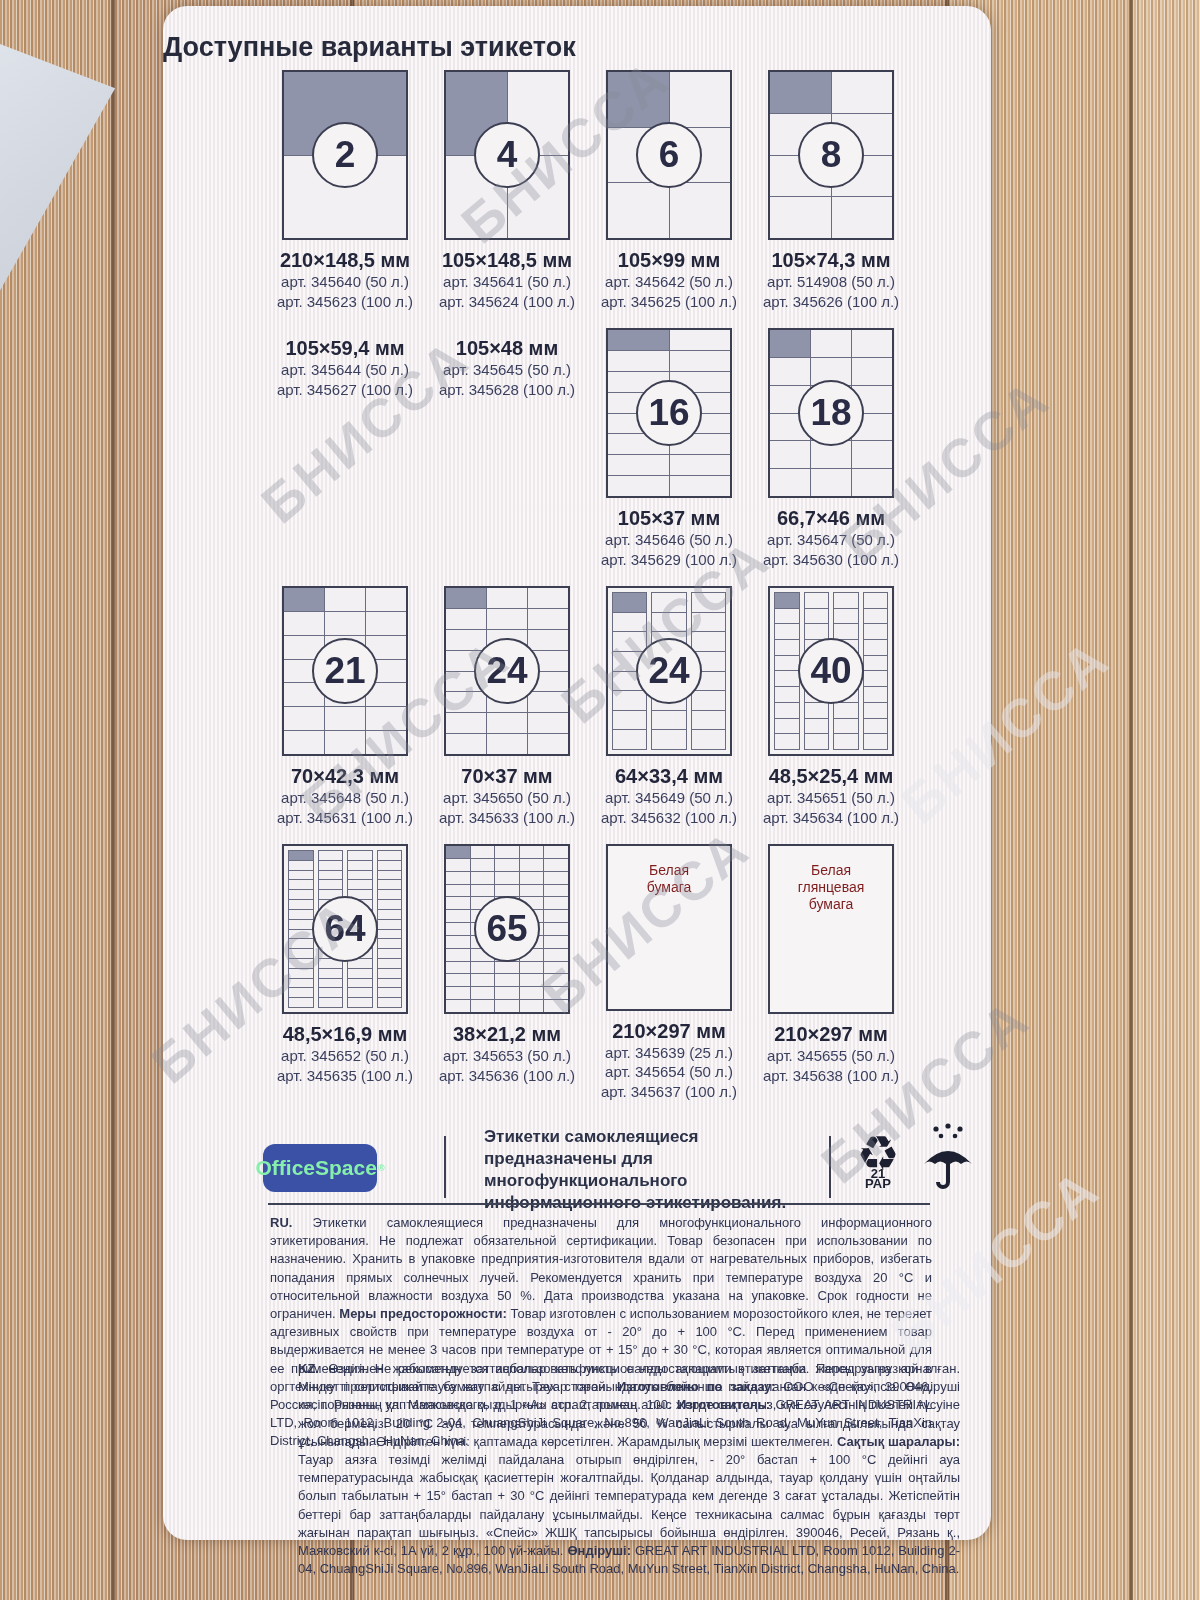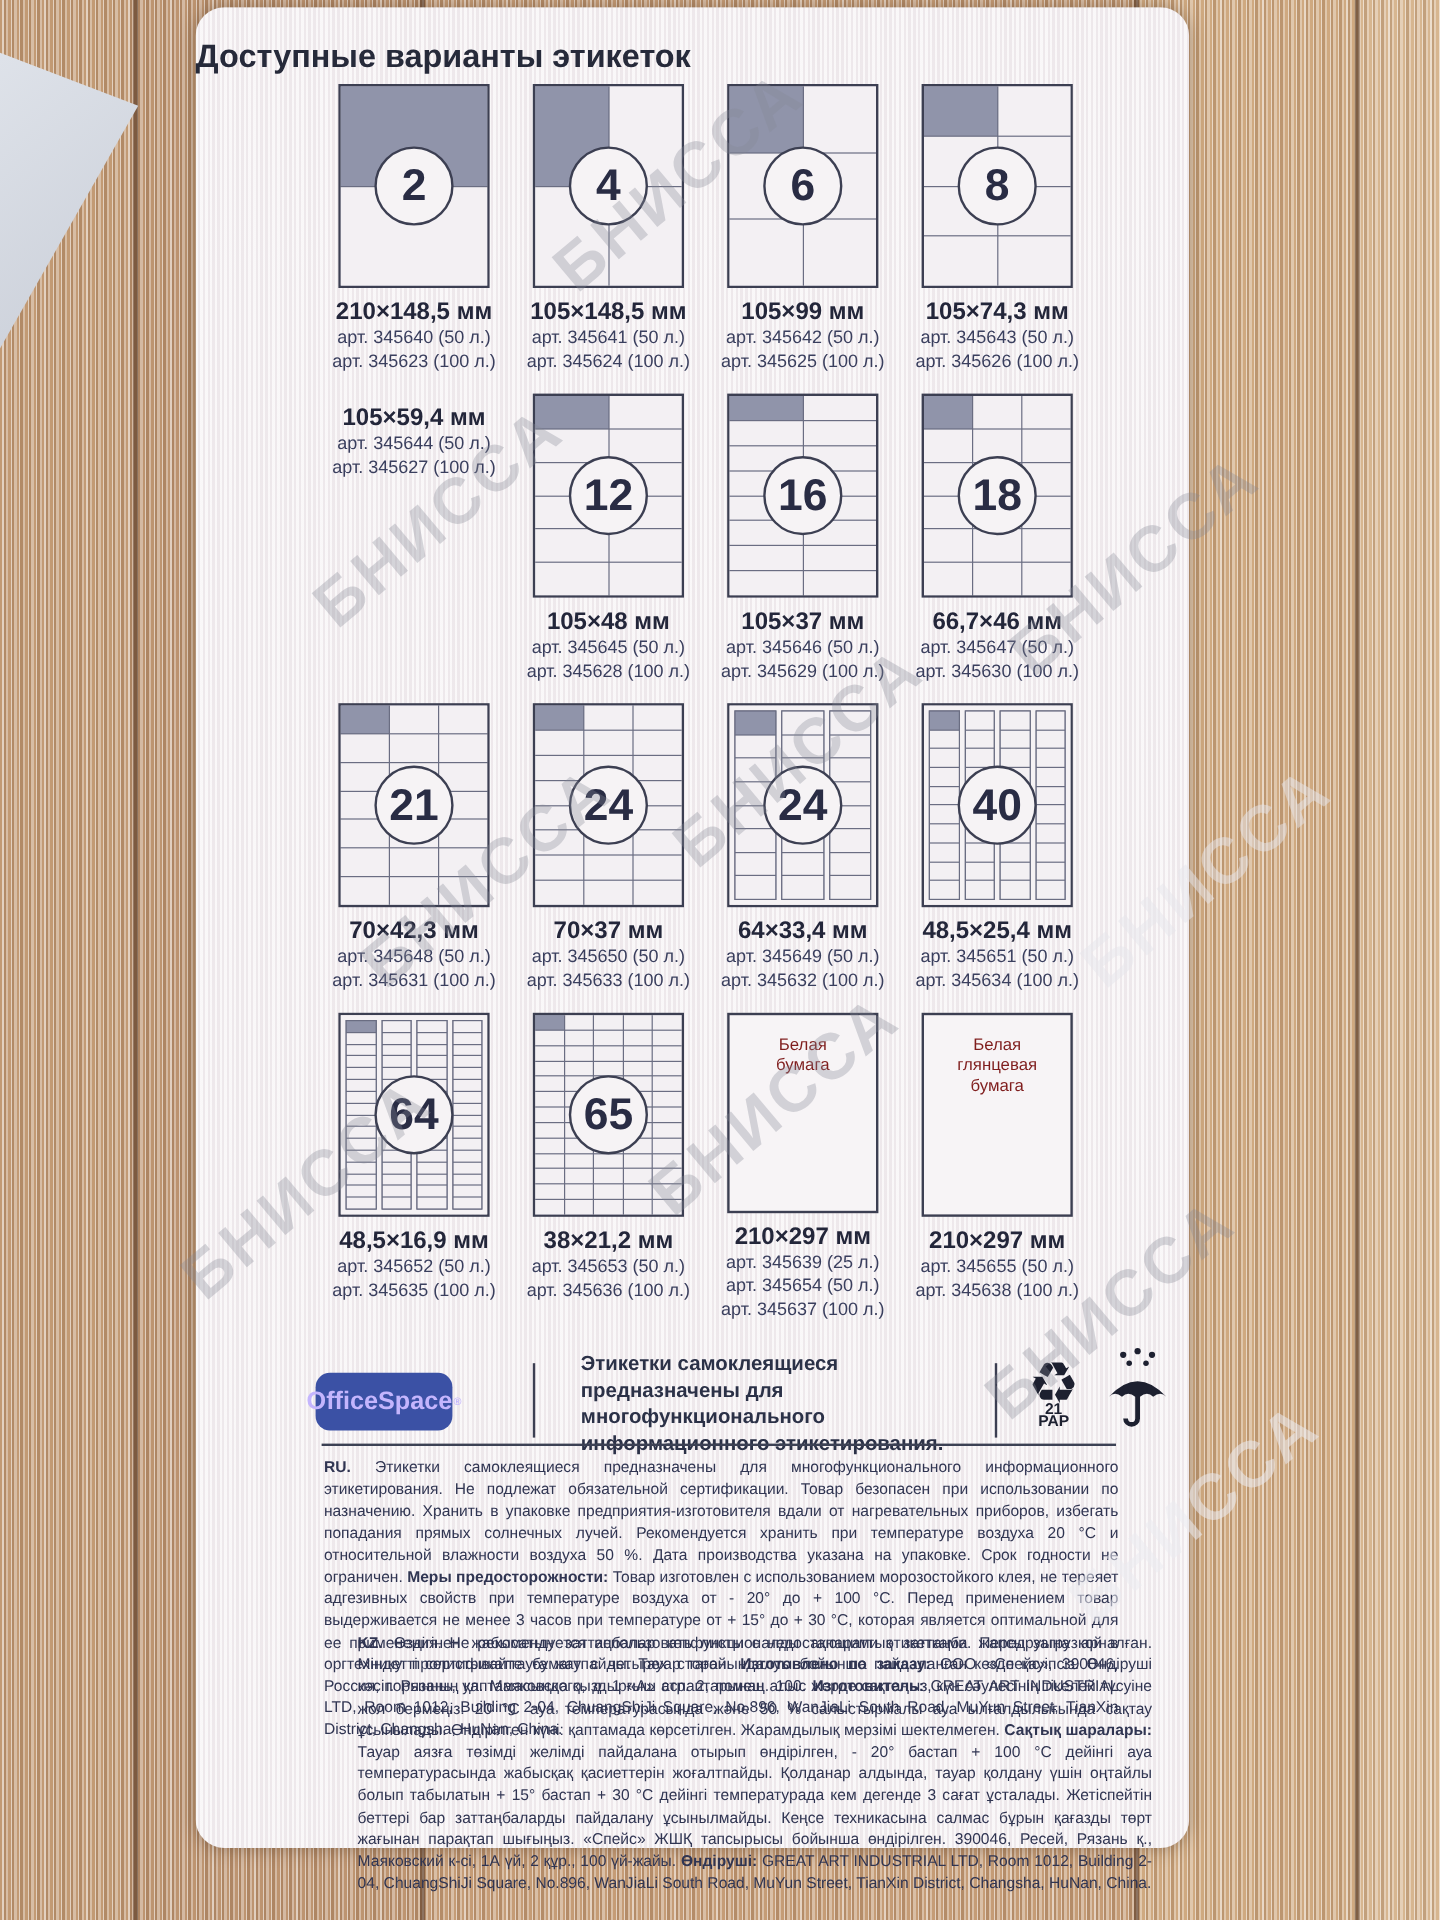--- a/index.html
+++ b/index.html
@@ -24,21 +24,21 @@
   .dcols{display:flex;gap:4px;padding:4px;width:100%;height:100%;box-sizing:border-box;background:#f5f2f4;}
   .dcol{flex:1;display:grid;gap:1px;background:#6a6d82;border:1px solid #6a6d82;}
   .dc{background:#f3f0f3;min-height:0;min-width:0;}
   .dc.shaded{background:#9094aa;}
   .dcircle{position:absolute;left:50%;top:50%;transform:translate(-50%,-50%);width:62px;height:62px;border-radius:50%;background:#f6f3f5;border:2.5px solid #3c3f52;display:flex;align-items:center;justify-content:center;font-size:37px;font-weight:bold;color:#292c44;z-index:2;}
   .dpaper{position:relative;width:126px;height:170px;background:#f7f4f6;border:2px solid #3c3f52;box-sizing:border-box;text-align:center;}
   .dpaper-text{margin-top:16px;font-size:14px;line-height:1.2;color:#7f1d1d;white-space:pre-line;}
   .vsize{margin-top:9px;font-size:20px;font-weight:bold;color:#23263a;white-space:nowrap;text-align:center;}
   .vart{font-size:15px;color:#3a3f5e;line-height:1.32;white-space:nowrap;}
   .brandrow{position:absolute;left:100px;top:1112px;width:660px;height:84px;}
-  .oslogo{position:absolute;left:0;top:26px;width:114px;height:48px;background:#3b51a5;border-radius:12px;display:flex;align-items:center;justify-content:center;color:#c4b5fd;font-weight:bold;font-size:21px;}
+  .oslogo{position:absolute;left:0;top:26px;width:114px;height:48px;background:#3b51a5;border-radius:12px;display:flex;align-items:center;justify-content:center;color:#86efac;font-weight:bold;font-size:21px;}
   .oslogo sup{font-size:9px;margin-left:1px;}
   .vdiv1{position:absolute;left:181px;top:18px;width:2px;height:62px;background:#3c3f52;}
   .vdiv2{position:absolute;left:566px;top:18px;width:2px;height:62px;background:#3c3f52;}
   .tagline{position:absolute;left:221px;top:8px;width:330px;font-size:17px;font-weight:bold;color:#2b3147;line-height:1.3;white-space:pre-line;}
   .recycle{position:absolute;left:584px;top:10px;width:62px;text-align:center;color:#1d2030;}
   .recycle .tri{position:relative;font-size:48px;line-height:52px;}
   .recycle .num{position:absolute;left:0;right:0;top:20px;font-size:13px;font-weight:bold;}
   .recycle .pap{font-size:13px;font-weight:bold;margin-top:-4px;}
   .umbrella{position:absolute;left:656px;top:4px;}
   .hrule{position:absolute;left:105px;top:1197px;width:662px;height:2px;background:#3c4154;}
@@ -111,46 +111,29 @@
               <div class="dc"></div>
               <div class="dc"></div>
               <div class="dc"></div>
               <div class="dc"></div>
               <div class="dc"></div>
               <div class="dc"></div>
             </div>
             <div class="dcircle">8</div>
           </div>
           <div class="vsize">105×74,3 мм</div>
-          <div class="vart">арт. 345643 (50 л.)</div>
+          <div class="vart">арт. 514908 (50 л.)</div>
           <div class="vart">арт. 345626 (100 л.)</div>
         </div>
         <div class="vcard">
           <div class="vsize">105×59,4 мм</div>
           <div class="vart">арт. 345644 (50 л.)</div>
           <div class="vart">арт. 345627 (100 л.)</div>
         </div>
         <div class="vcard">
-          <div class="diagram">
-            <div class="dgrid" style="grid-template-columns: repeat(2, 1fr); grid-template-rows: repeat(6, 1fr);">
-              <div class="dc shaded"></div>
-              <div class="dc"></div>
-              <div class="dc"></div>
-              <div class="dc"></div>
-              <div class="dc"></div>
-              <div class="dc"></div>
-              <div class="dc"></div>
-              <div class="dc"></div>
-              <div class="dc"></div>
-              <div class="dc"></div>
-              <div class="dc"></div>
-              <div class="dc"></div>
-            </div>
-            <div class="dcircle">12</div>
-          </div>
           <div class="vsize">105×48 мм</div>
           <div class="vart">арт. 345645 (50 л.)</div>
           <div class="vart">арт. 345628 (100 л.)</div>
         </div>
         <div class="vcard">
           <div class="diagram">
             <div class="dgrid" style="grid-template-columns: repeat(2, 1fr); grid-template-rows: repeat(8, 1fr);">
               <div class="dc shaded"></div>
               <div class="dc"></div>
               <div class="dc"></div>

